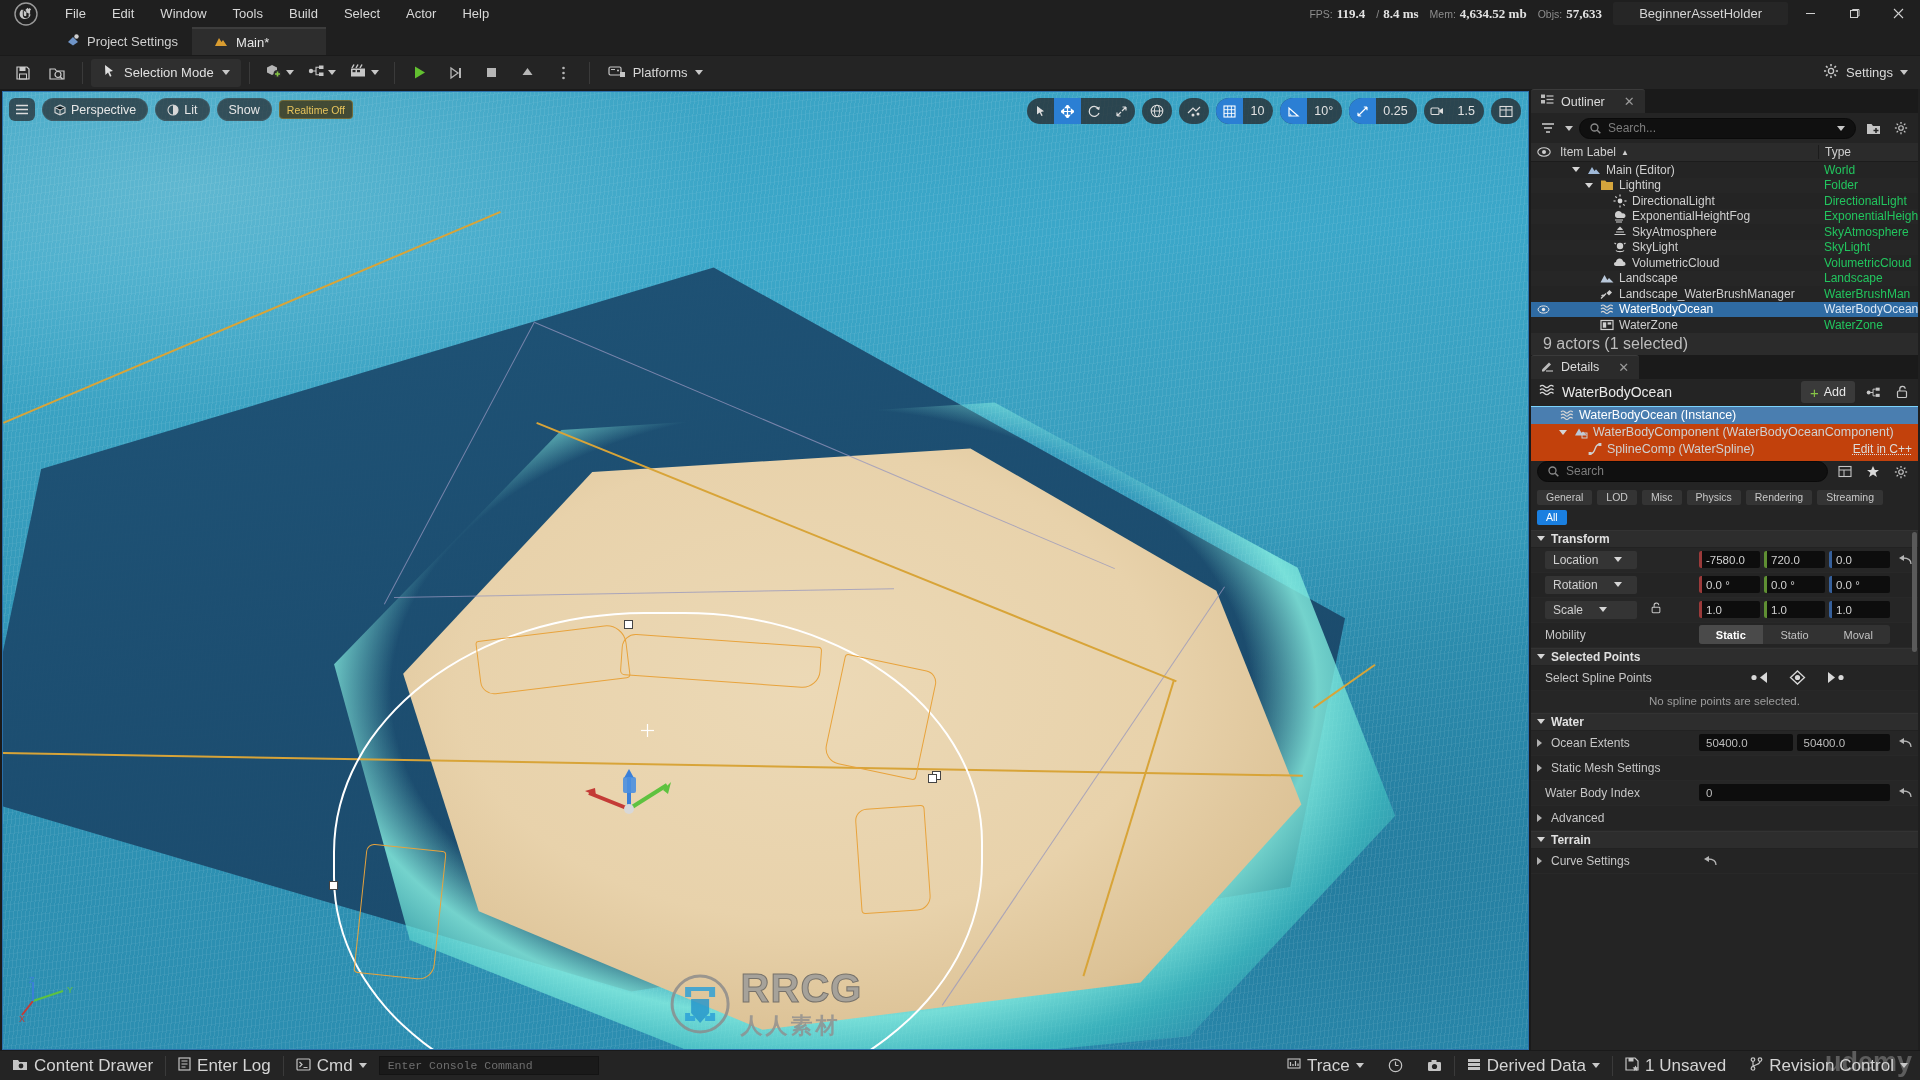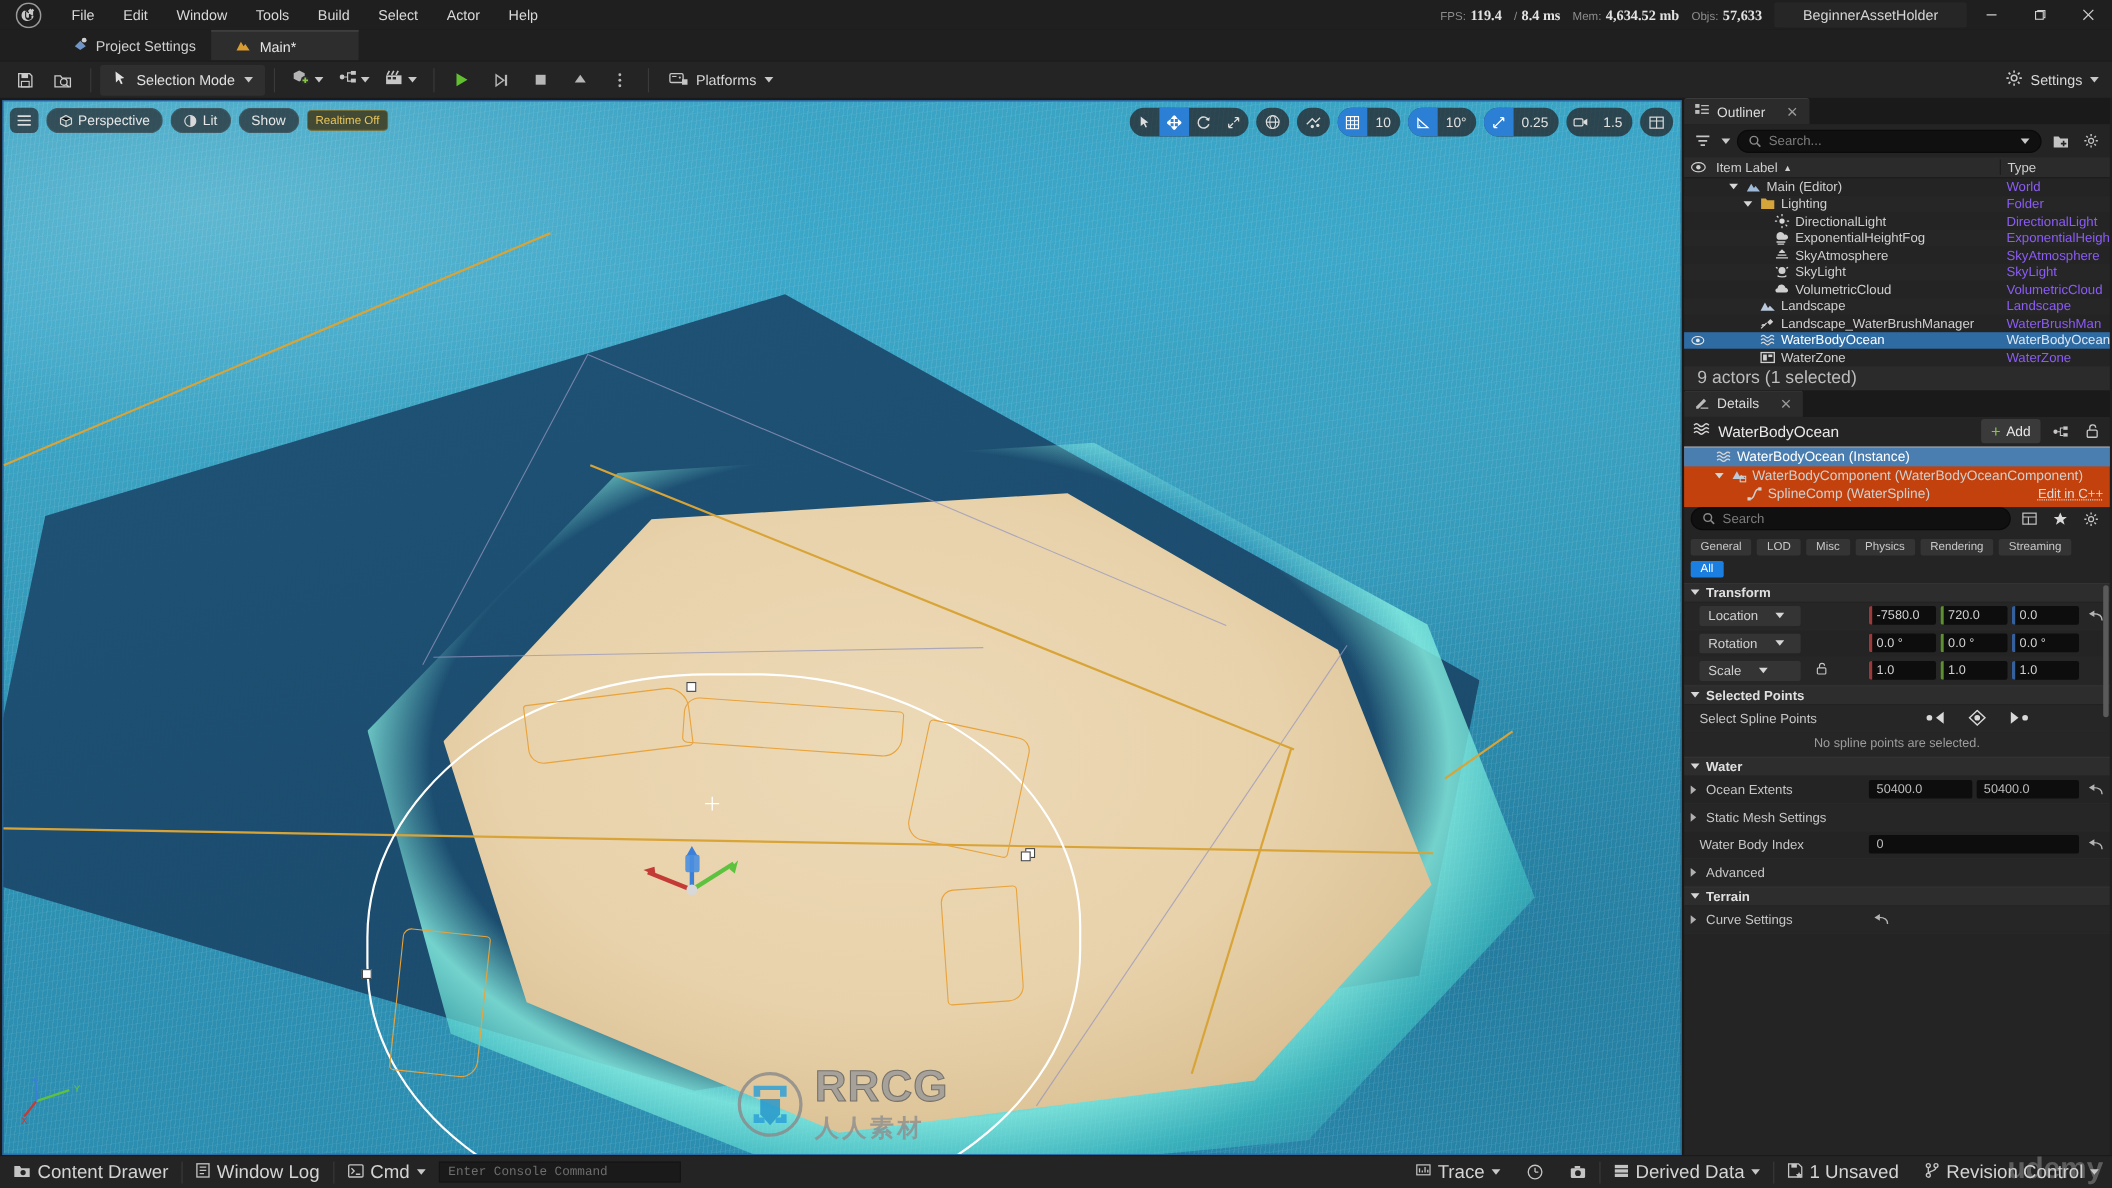--- a/index.html
+++ b/index.html
@@ -173,21 +173,21 @@
   .ol-head .c-eye { width:25px; display:flex; align-items:center; justify-content:center; }
   .ol-head .c-label { flex:1 1 auto; display:flex; align-items:center; gap:5px; padding-left:4px;}
   .ol-head .c-type { width:100px; padding-left:6px; border-left:1px solid #1c1c1c; }
   .ol-row {
     height:15.5px; display:flex; align-items:center; font-size:12px; color:#cfcfcf;
   }
   .ol-row:nth-child(even) { background:#262626; }
   .ol-row.sel { background:#2f6ba3; color:#ffffff; }
   .ol-row .r-eye { width:25px; display:flex; align-items:center; justify-content:center; }
   .ol-row .r-label { flex:1 1 auto; display:flex; align-items:center; gap:5px; overflow:hidden; white-space:nowrap; }
-  .ol-row .r-type { width:100px; padding-left:6px; color:#8b5cf6; overflow:hidden; white-space:nowrap; }
+  .ol-row .r-type { width:100px; padding-left:6px; color:#22c55e; overflow:hidden; white-space:nowrap; }
   .ol-row.sel .r-type { color:#dbe7f4; }
   .tw { width:13px; display:flex; align-items:center; justify-content:center; }
   .actors-bar { height:22px; display:flex; align-items:center; padding-left:12px; font-size:16px; color:#bdbdbd; background:#2b2b2b;}
 
   .details { flex:1 1 auto; display:flex; flex-direction:column; background:#242424; min-height:0;}
   .det-header { height:27px; display:flex; align-items:center; padding:0 5px 0 8px; gap:7px; }
   .det-title { font-size:14px; color:#eaeaea; flex:1 1 auto; }
   .addbtn { display:flex; align-items:center; gap:5px; height:22px; padding:0 9px; background:#3a3a3a; border-radius:3px; font-size:12.5px; color:#e8e8e8;}
   .plus { color:#86c546; font-size:15px; line-height:1; }
   .comp-list { background:#c2410c; border-top:1px solid #7dd3fc; padding-bottom:3px;}
@@ -1082,20 +1082,33 @@
                     <path d="M4.8 6V4.2a2.7 2.7 0 0 1 5.4-.4" fill="none" stroke="#c6c6c6" stroke-width="1.2"></path>
                   </svg></span>
               </div>
               <div class="p-val">
                 <div class="numfield nf-x">1.0</div>
                 <div class="numfield nf-y">1.0</div>
                 <div class="numfield nf-z">1.0</div>
                 <div class="revert"></div>
               </div>
             </div>
+            <div class="prow">
+              <div class="p-name">
+                <span>Mobility</span>
+              </div>
+              <div class="p-val">
+                <div class="mobility">
+                  <div class="mob active">Static</div>
+                  <div class="mob">Statio</div>
+                  <div class="mob">Moval</div>
+                </div>
+                <div class="revert"></div>
+              </div>
+            </div>
             <div class="sect">
               <span class="arrow-d"></span>
               <span>Selected Points</span>
             </div>
             <div class="prow">
               <div class="p-name">
                 <span>Select Spline Points</span>
               </div>
               <div class="splinepts">
                 <svg width="20" height="13" viewBox="0 0 20 13">
@@ -1200,21 +1213,21 @@
       <span>Content Drawer</span>
     </div>
     <div class="sb-sep"></div>
     <div class="sb-btn">
       <span>
         <svg width="13" height="14" viewBox="0 0 13 14">
             <rect x="1" y="1" width="11" height="12" fill="none" stroke="#c4c4c4" stroke-width="1.2"></rect>
             <path d="M3.5 4h6M3.5 7h6M3.5 10h4" stroke="#c4c4c4" stroke-width="1.1"></path>
           </svg>
       </span>
-      <span>Window Log</span>
+      <span>Enter Log</span>
     </div>
     <div class="sb-sep"></div>
     <div class="sb-btn">
       <span>
         <svg width="15" height="13" viewBox="0 0 15 13">
             <rect x="1" y="1" width="13" height="11" rx="1" fill="none" stroke="#c4c4c4" stroke-width="1.2"></rect>
             <path d="M3.5 4l2.5 2.5L3.5 9M7.5 9.5h4" stroke="#c4c4c4" stroke-width="1.2" fill="none"></path>
           </svg>
       </span>
       <span>Cmd</span>

